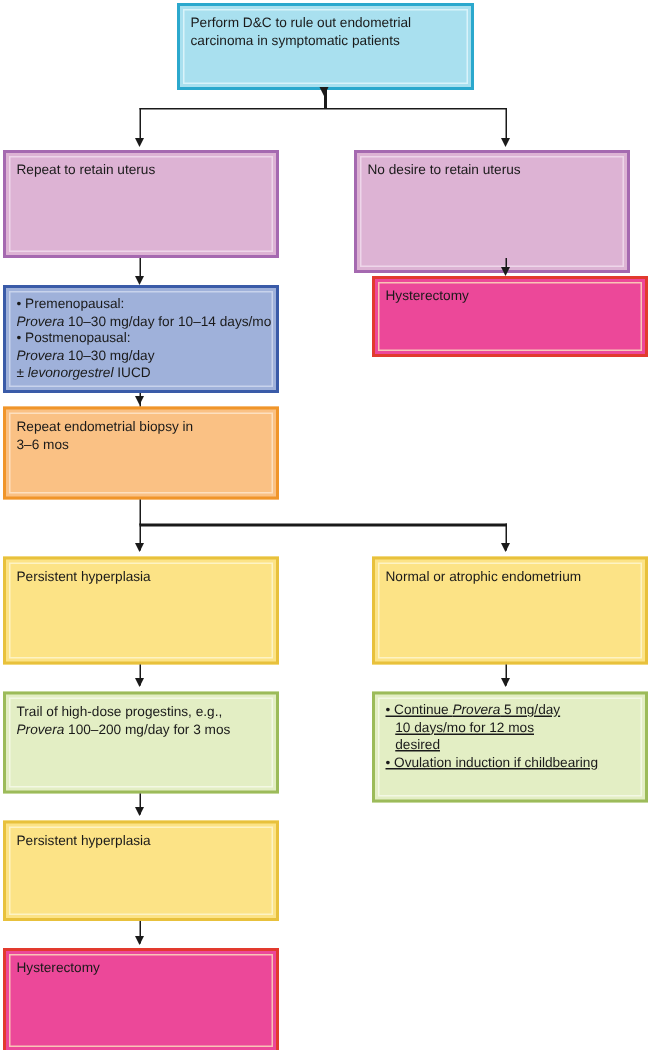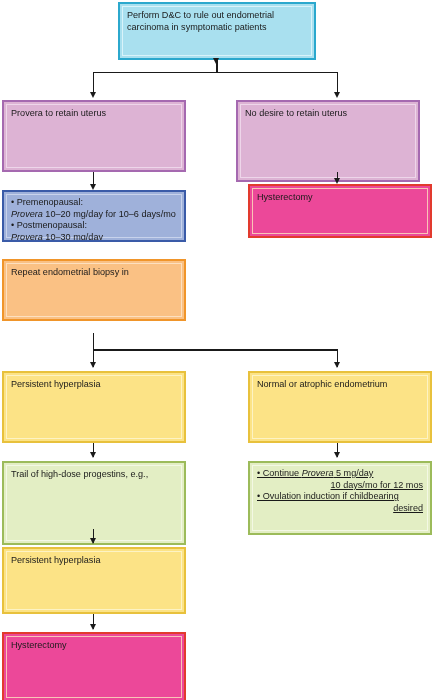--- a/index.html
+++ b/index.html
@@ -37,21 +37,21 @@
     left: 2px; top: 2px; right: 2px; bottom: 2px;
     border: 1px solid rgba(255,255,255,0.85);
     pointer-events: none;
   }
   .node .txt {
     position: relative;
     z-index: 2;
   }
   .ln { white-space: pre; }
   .it { font-style: italic; }
-  .indent { padding-left: 6.5px; text-align: right; }
+  .indent { padding-left: 6.5px; }
 
   
   .n-top {
     background: #a9e0ef;
     border-color: #2ba8cd;
   }
   .n-top .inner { border-color: #d9f3fa; }
 
   
   .n-mauve {
@@ -128,62 +128,63 @@
 
   <div class="conn hline" style="left:93px; top:71.5px; width:245px;"></div>
   <div class="conn vline" style="left:92.6px; top:71.5px; height:24px;"></div>
   <div class="arrow" style="left:89.8px; top:92px;"></div>
   <div class="conn vline" style="left:336.6px; top:71.5px; height:24px;"></div>
   <div class="arrow" style="left:333.8px; top:92px;"></div>
 
   <div class="node n-mauve" style="left:2px; top:100px; width:184px; height:72px;">
     <span class="inner"></span>
     <div class="txt">
-      <div class="ln">Provera to retain uterus</div>
+      <div class="ln">Repeat to retain uterus</div>
     </div>
   </div>
 
   <div class="node n-mauve" style="left:236px; top:100px; width:184px; height:82px;">
     <span class="inner"></span>
     <div class="txt">
       <div class="ln">No desire to retain uterus</div>
     </div>
   </div>
 
   <div class="conn vline" style="left:92.6px; top:172px; height:16px;"></div>
   <div class="arrow" style="left:89.8px; top:184px;"></div>
 
   <div class="conn vline" style="left:336.6px; top:172px; height:10px;"></div>
   <div class="arrow" style="left:333.8px; top:178px;"></div>
 
-  <div class="node n-blue" style="left:2px; top:190px; width:184px; height:52px; padding-top:5px;">
+  <div class="node n-blue" style="left:2px; top:190px; width:184px; height:72px; padding-top:5px;">
     <span class="inner"></span>
     <div class="txt">
       <div class="ln">• Premenopausal:</div>
-      <div class="ln"><span class="it">Provera</span><span> 10–20 mg/day for 10–6 days/mo</span></div>
+      <div class="ln"><span class="it">Provera</span><span> 10–30 mg/day for 10–14 days/mo</span></div>
       <div class="ln">• Postmenopausal:</div>
       <div class="ln"><span class="it">Provera</span><span> 10–30 mg/day</span></div>
       <div class="ln"><span>± </span><span class="it">levonorgestrel</span><span> IUCD</span></div>
     </div>
   </div>
 
   <div class="node n-red" style="left:248px; top:184px; width:184px; height:54px;">
     <span class="inner"></span>
     <div class="txt">
       <div class="ln">Hysterectomy</div>
     </div>
   </div>
 
   <div class="conn vline" style="left:92.6px; top:262px; height:12px;"></div>
   <div class="arrow" style="left:89.8px; top:264px;"></div>
 
-  <div class="node n-orange" style="left:2px; top:259px; width:184px; height:62px;">
+  <div class="node n-orange" style="left:2px; top:271px; width:184px; height:62px;">
     <span class="inner"></span>
     <div class="txt">
       <div class="ln">Repeat endometrial biopsy in</div>
+      <div class="ln">3–6 mos</div>
     </div>
   </div>
 
   <div class="conn vline" style="left:92.6px; top:333px; height:17px;"></div>
   <div class="conn hline" style="left:92.6px; top:349px; width:245px;"></div>
   <div class="conn vline" style="left:92.6px; top:349px; height:18px;"></div>
   <div class="arrow" style="left:89.8px; top:362px;"></div>
   <div class="conn vline" style="left:336.6px; top:349px; height:18px;"></div>
   <div class="arrow" style="left:333.8px; top:362px;"></div>
 
@@ -200,34 +201,35 @@
       <div class="ln">Normal or atrophic endometrium</div>
     </div>
   </div>
 
   <div class="conn vline" style="left:92.6px; top:443px; height:14px;"></div>
   <div class="arrow" style="left:89.8px; top:452px;"></div>
 
   <div class="conn vline" style="left:336.6px; top:443px; height:14px;"></div>
   <div class="arrow" style="left:333.8px; top:452px;"></div>
 
-  <div class="node n-green" style="left:2px; top:461px; width:184px; height:84px;">
+  <div class="node n-green" style="left:2px; top:461px; width:184px; height:68px;">
     <span class="inner"></span>
     <div class="txt">
       <div class="ln">Trail of high-dose progestins, e.g.,</div>
+      <div class="ln"><span class="it">Provera</span><span> 100–200 mg/day for 3 mos</span></div>
     </div>
   </div>
 
   <div class="node n-green" style="left:248px; top:461px; width:184px; height:74px; padding-top:5px;text-decoration:underline;">
     <span class="inner"></span>
     <div class="txt">
       <div class="ln"><span>• Continue </span><span class="it">Provera</span><span> 5 mg/day</span></div>
       <div class="ln indent">10 days/mo for 12 mos</div>
+      <div class="ln indent">desired</div>
       <div class="ln">• Ovulation induction if childbearing</div>
-      <div class="ln indent">desired</div>
     </div>
   </div>
 
   <div class="conn vline" style="left:92.6px; top:529px; height:14px;"></div>
   <div class="arrow" style="left:89.8px; top:538px;"></div>
 
   <div class="node n-yellow" style="left:2px; top:547px; width:184px; height:67px;">
     <span class="inner"></span>
     <div class="txt">
       <div class="ln">Persistent hyperplasia</div>

